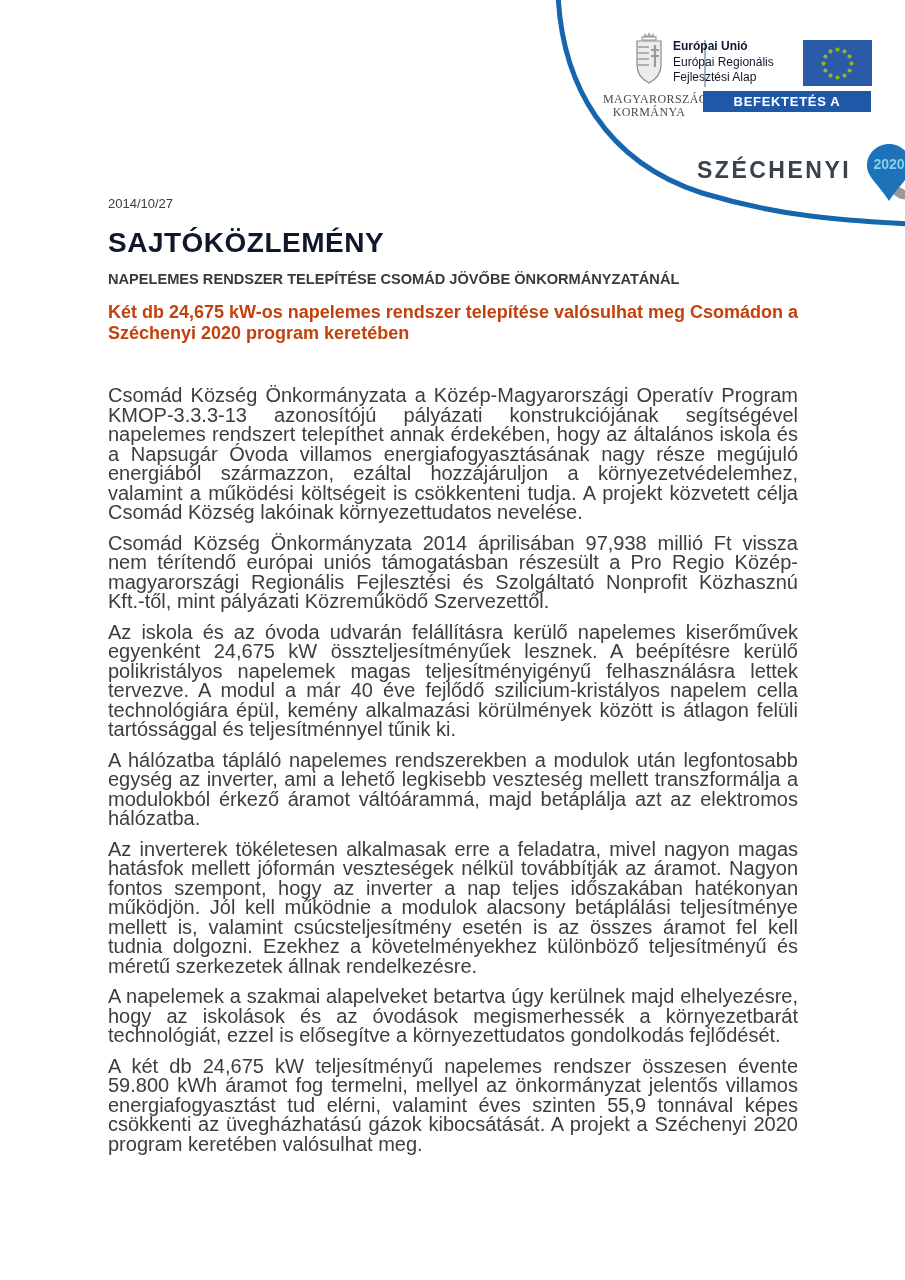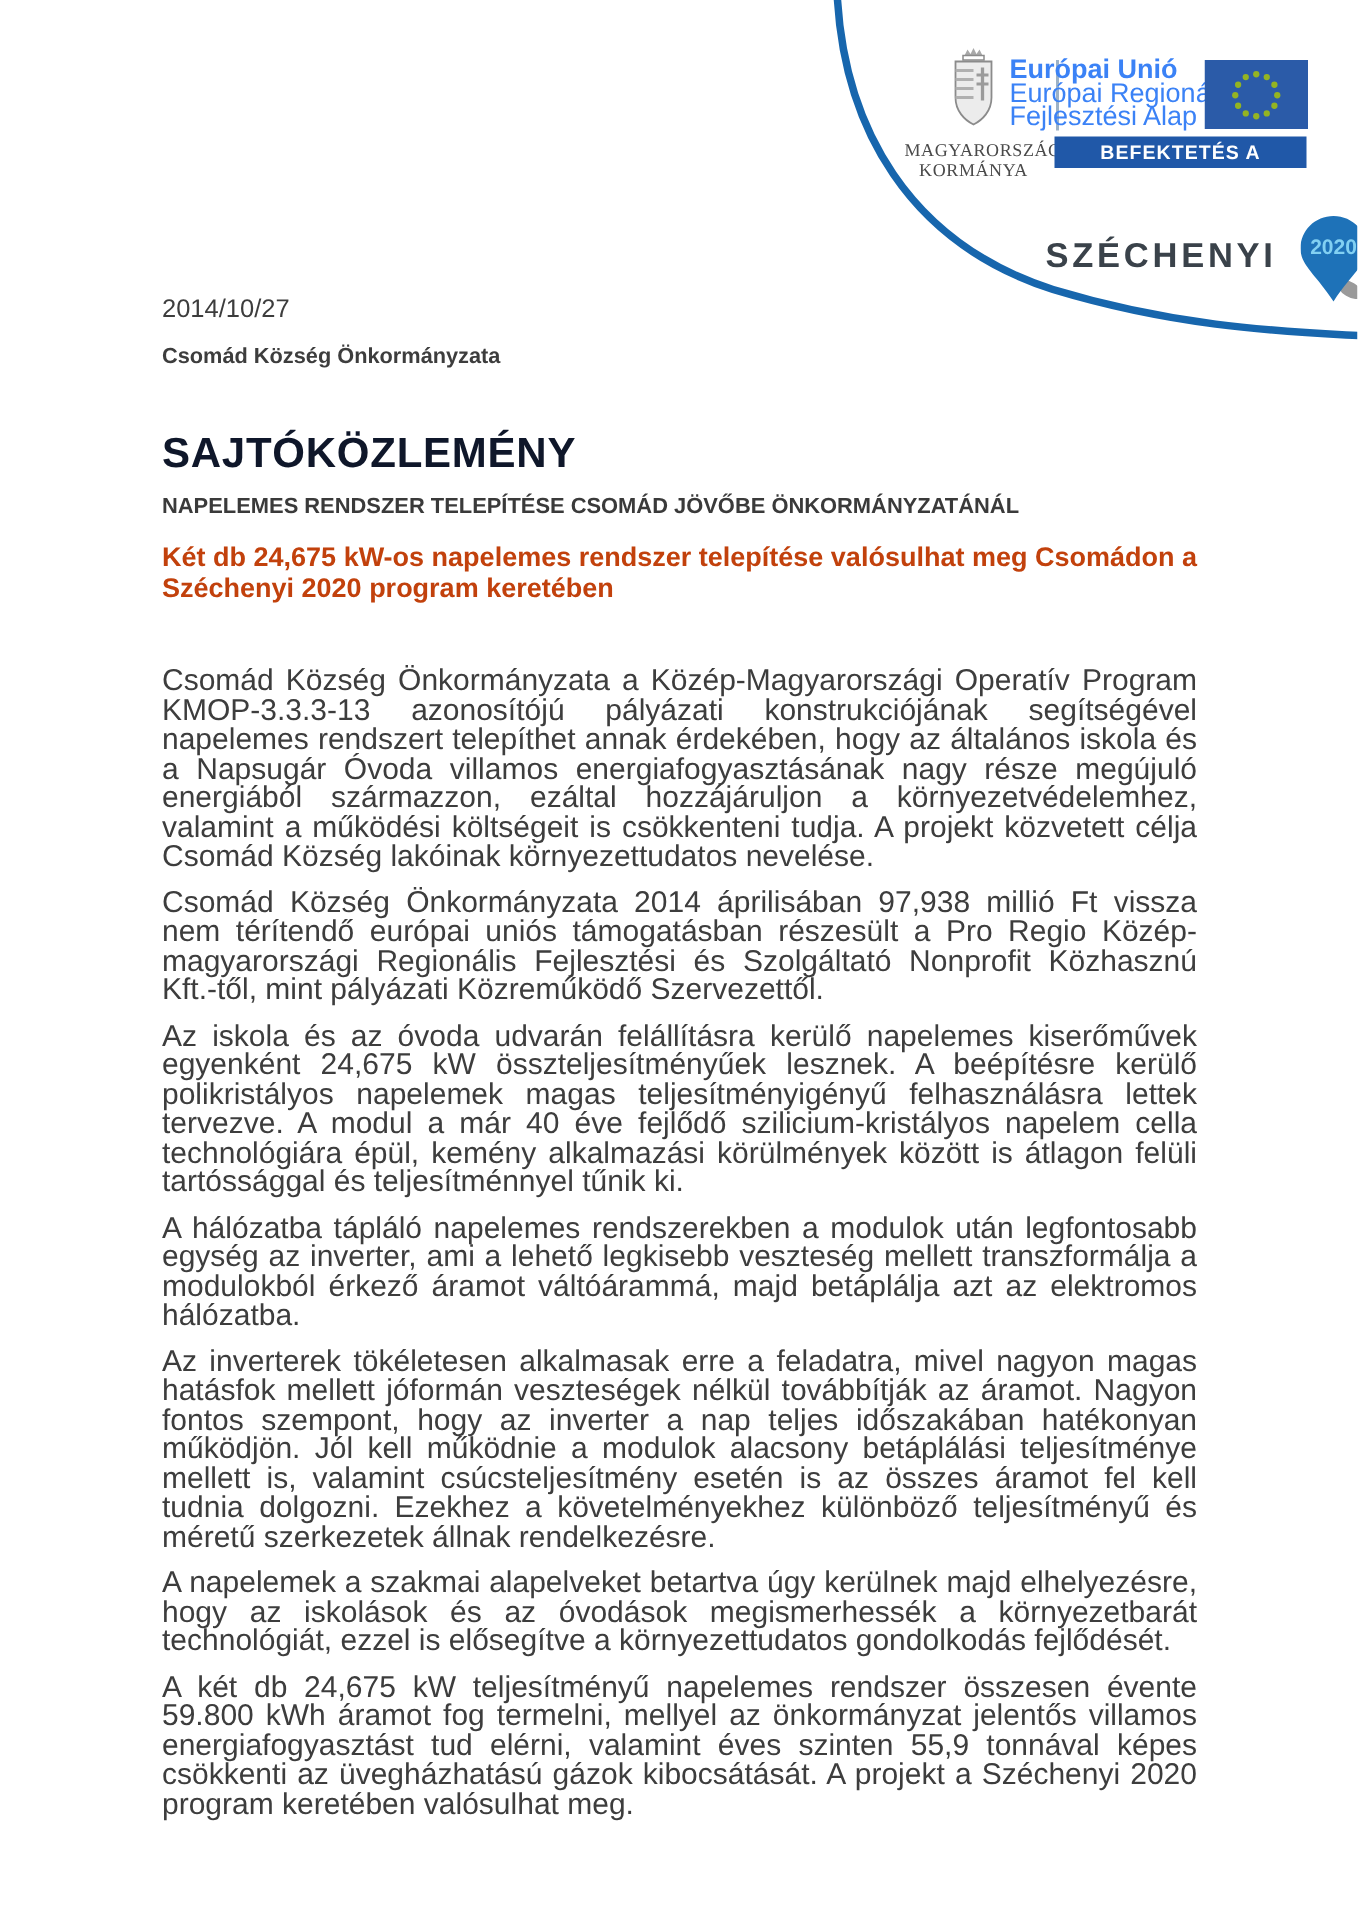--- a/index.html
+++ b/index.html
@@ -6,31 +6,31 @@
   .page {
     position:relative; width:905px; height:1280px; background:#ffffff;
     font-family:"Liberation Sans", sans-serif; overflow:hidden;
   }
   
   .curve-svg { position:absolute; left:0; top:0; }
   .gov-block { position:absolute; left:603px; top:31px; width:92px; text-align:center; }
   .gov-caption { font-family:"Liberation Serif", serif; font-size:12px; line-height:13px;
     color:#4a4a4a; letter-spacing:0.4px; margin-top:4px; }
   .divider { position:absolute; left:704px; top:40px; width:2px; height:47px; background:#9db2c6; }
-  .eu-text { position:absolute; left:673px; top:39px; font-size:18px; line-height:15.5px; color:#3b82f6; }
+  .eu-text { position:absolute; left:673px; top:39px; font-size:12px; line-height:15.5px; color:#0f172a; }
   .eu-text .b { font-weight:bold; }
   .eu-flag { position:absolute; left:803px; top:40px; }
   .banner { position:absolute; left:703px; top:91px; width:168px; height:21px; background:#2058a8;
     color:#ffffff; font-size:13px; font-weight:bold; letter-spacing:0.7px; text-align:center; line-height:21px; }
   .szechenyi { position:absolute; left:697px; top:143px; display:flex; align-items:flex-start; }
   .sz-text { font-size:23px; font-weight:800; letter-spacing:2.5px; color:#3a424a; margin-top:14px;text-align:right; }
   .pin-wrap { position:relative; width:46px; height:60px; margin-left:16px; }
   
   .content { position:absolute; left:108px; top:196px; width:690px; color:#3d3d3d; }
-  .date { font-size:17px; margin:0 0 14px; }
+  .date { font-size:13px; margin:0 0 14px; }
   .org  { font-size:14.5px; font-weight:bold; margin:0 0 40px; }
   .title { font-size:28px; font-weight:bold; color:#0f172a; letter-spacing:0.5px; margin:16px 0 12px; }
   .subtitle { font-size:14.6px; font-weight:bold; margin:0 0 15px; color:#3a3a3a; }
   .lead { font-size:18px; font-weight:bold; line-height:21px; text-align:justify; margin:0 0 42px; color:#c2410c; }
   .body-p { font-size:20px; line-height:19.5px; text-align:justify; margin:0 0 11px; }
 </style>
 </head>
 <body>
 
 <div class="page">
@@ -92,21 +92,20 @@
       <svg width="46" height="60" viewBox="0 0 46 60">
         <ellipse cx="33" cy="50" rx="9" ry="5" transform="rotate(32 33 50)" fill="#9a9a9a"></ellipse>
         <path d="M22,1 C34.2,1 44,10.6 44,22.6 C44,34 34,39.5 22,58 C10,39.5 0,34 0,22.6 C0,10.6 9.8,1 22,1 Z" fill="#1e72b8"></path>
         <text x="22" y="26" text-anchor="middle" font-size="14" font-weight="bold" font-family="Liberation Sans, sans-serif" fill="#82d0f2">2020</text>
       </svg>
     </div>
   </div>
 
   <div class="content">
     <p class="date">2014/10/27</p>
-    <p class="org">Csomád Község Önkormányzata</p>
     <h1 class="title">SAJTÓKÖZLEMÉNY</h1>
     <h2 class="subtitle">NAPELEMES RENDSZER TELEPÍTÉSE CSOMÁD JÖVŐBE ÖNKORMÁNYZATÁNÁL</h2>
     <p class="lead">Két db 24,675 kW-os napelemes rendszer telepítése valósulhat meg Csomádon a Széchenyi 2020 program keretében</p>
     <p class="body-p">Csomád Község Önkormányzata a Közép-Magyarországi Operatív Program KMOP-3.3.3-13 azonosítójú pályázati konstrukciójának segítségével napelemes rendszert telepíthet annak érdekében, hogy az általános iskola és a Napsugár Óvoda villamos energiafogyasztásának nagy része megújuló energiából származzon, ezáltal hozzájáruljon a környezetvédelemhez, valamint a működési költségeit is csökkenteni tudja. A projekt közvetett célja Csomád Község lakóinak környezettudatos nevelése.</p>
     <p class="body-p">Csomád Község Önkormányzata 2014 áprilisában 97,938 millió Ft vissza nem térítendő európai uniós támogatásban részesült a Pro Regio Közép-magyarországi Regionális Fejlesztési és Szolgáltató Nonprofit Közhasznú Kft.-től, mint pályázati Közreműködő Szervezettől.</p>
     <p class="body-p">Az iskola és az óvoda udvarán felállításra kerülő napelemes kiserőművek egyenként 24,675 kW összteljesítményűek lesznek. A beépítésre kerülő polikristályos napelemek magas teljesítményigényű felhasználásra lettek tervezve. A modul a már 40 éve fejlődő szilicium-kristályos napelem cella technológiára épül, kemény alkalmazási körülmények között is átlagon felüli tartóssággal és teljesítménnyel tűnik ki.</p>
     <p class="body-p">A hálózatba tápláló napelemes rendszerekben a modulok után legfontosabb egység az inverter, ami a lehető legkisebb veszteség mellett transzformálja a modulokból érkező áramot váltóárammá, majd betáplálja azt az elektromos hálózatba.</p>
     <p class="body-p">Az inverterek tökéletesen alkalmasak erre a feladatra, mivel nagyon magas hatásfok mellett jóformán veszteségek nélkül továbbítják az áramot. Nagyon fontos szempont, hogy az inverter a nap teljes időszakában hatékonyan működjön. Jól kell működnie a modulok alacsony betáplálási teljesítménye mellett is, valamint csúcsteljesítmény esetén is az összes áramot fel kell tudnia dolgozni. Ezekhez a követelményekhez különböző teljesítményű és méretű szerkezetek állnak rendelkezésre.</p>
     <p class="body-p">A napelemek a szakmai alapelveket betartva úgy kerülnek majd elhelyezésre, hogy az iskolások és az óvodások megismerhessék a környezetbarát technológiát, ezzel is elősegítve a környezettudatos gondolkodás fejlődését.</p>
     <p class="body-p">A két db 24,675 kW teljesítményű napelemes rendszer összesen évente 59.800 kWh áramot fog termelni, mellyel az önkormányzat jelentős villamos energiafogyasztást tud elérni, valamint éves szinten 55,9 tonnával képes csökkenti az üvegházhatású gázok kibocsátását. A projekt a Széchenyi 2020 program keretében valósulhat meg.</p>

